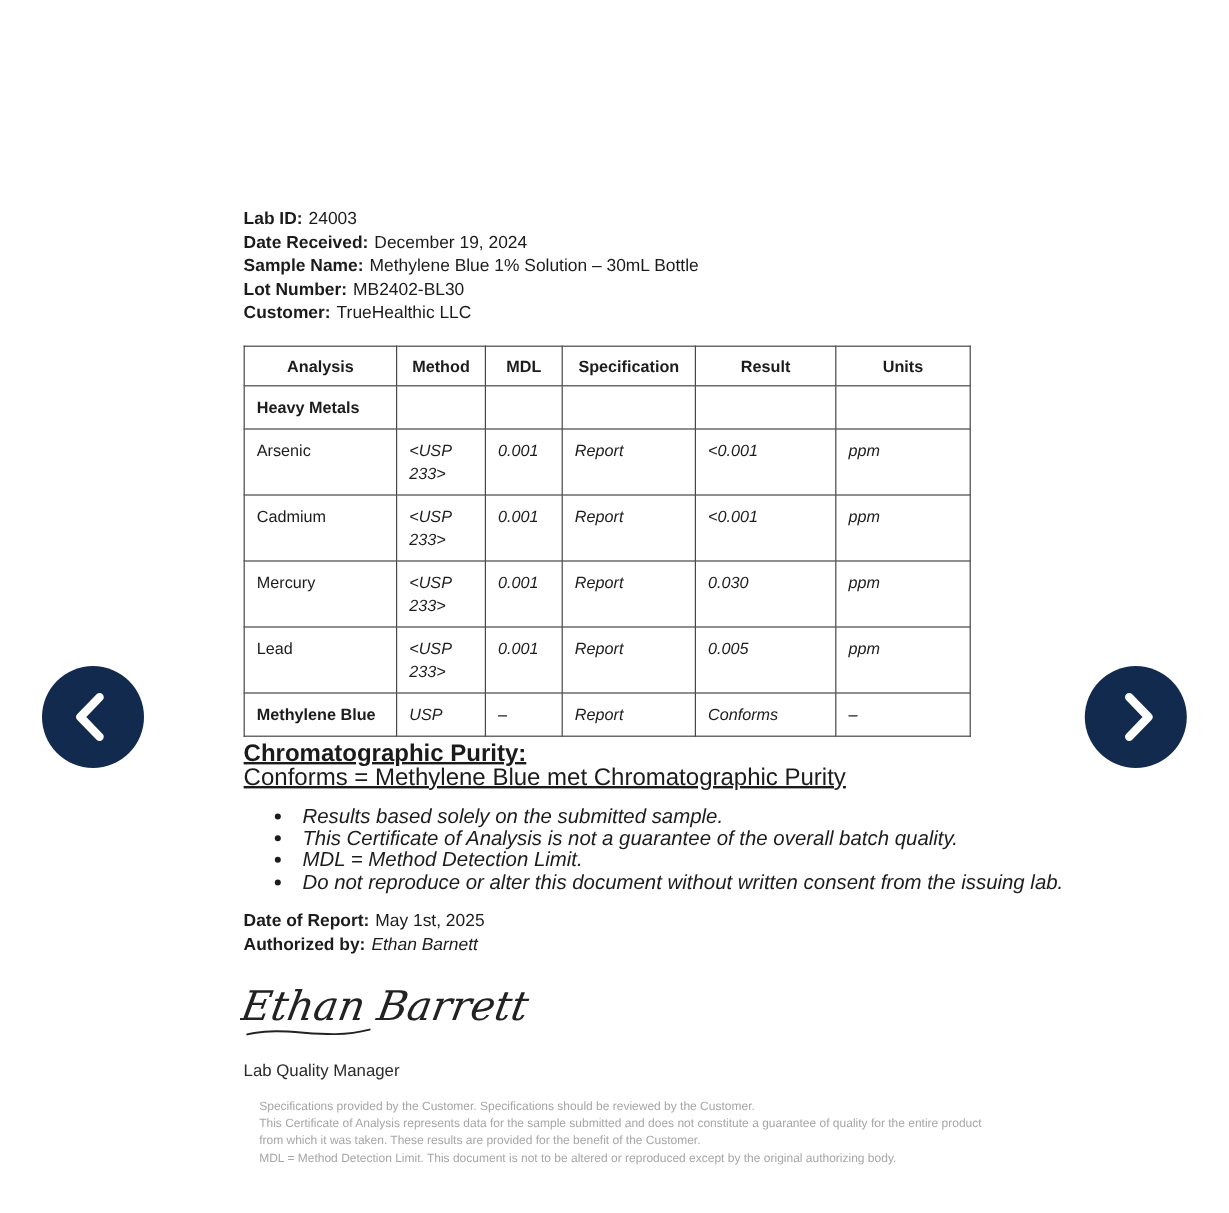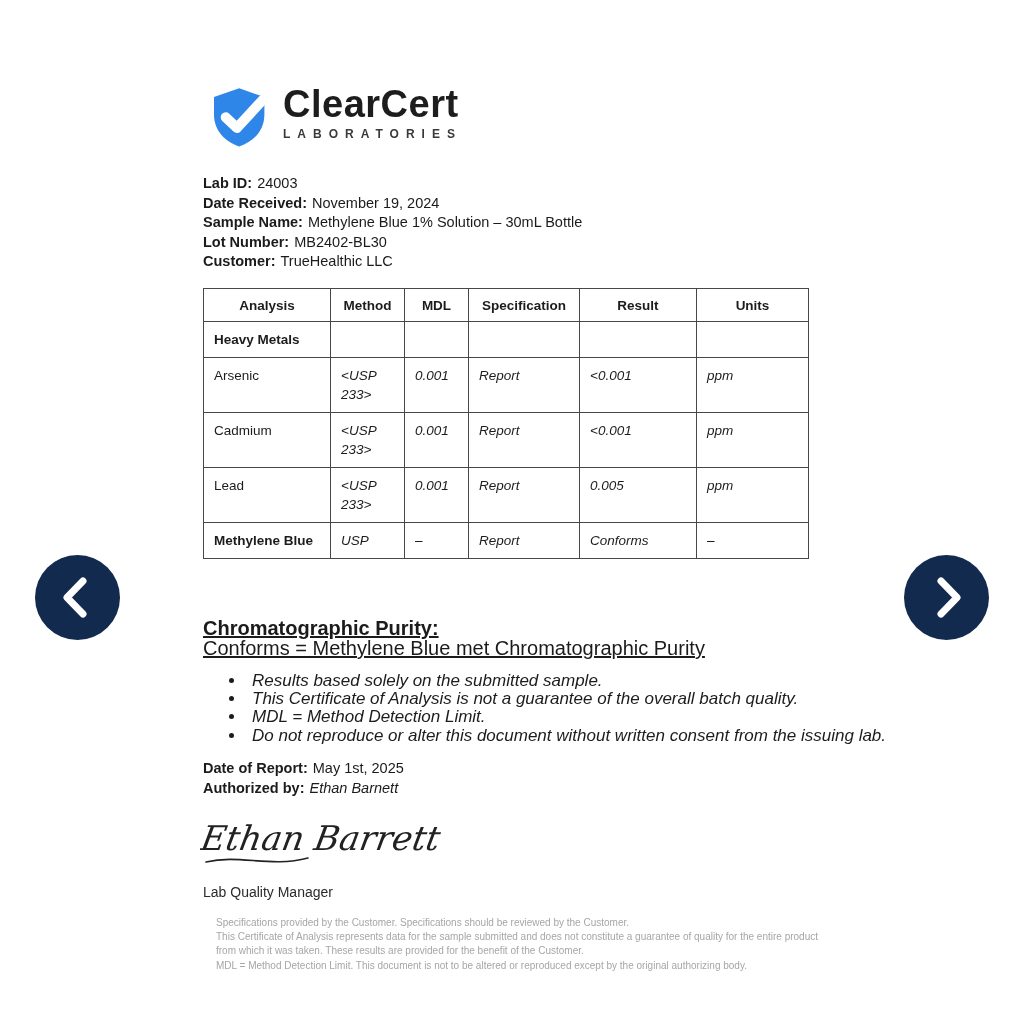--- a/index.html
+++ b/index.html
@@ -48,38 +48,28 @@
   .nav-btn{position:absolute;width:85px;height:85px;border-radius:50%;background:#132a4f;border:none;
            display:flex;align-items:center;justify-content:center;cursor:pointer;padding:0;}
   .nav-prev{left:35px;top:555px;}
   .nav-next{left:904px;top:555px;}
 </style>
 </head>
 <body>
 
 <div class="page">
 
-  <div class="logo-row">
-    <svg class="logo-shield" viewBox="0 0 26 25">
-      <path d="M12 2.2 L21 5.4 V11.6 C21 17.2 17.3 21.2 12 23 C6.7 21.2 3 17.2 3 11.6 V5.4 Z" fill="#2e86e8"></path>
-      <path d="M7.2 12.6 L11.2 16.4 L20.6 6.2" fill="none" stroke="#ffffff" stroke-width="3.6" stroke-linecap="round" stroke-linejoin="round"></path>
-    </svg>
-    <div class="logo-text">
-      <div class="logo-name">ClearCert</div>
-      <div class="logo-sub">LABORATORIES</div>
-    </div>
-  </div>
 
 
   <div class="info-block">
     <div class="info-line">
       <span class="lbl">Lab ID:</span><span>24003</span>
     </div>
     <div class="info-line">
-      <span class="lbl">Date Received:</span><span>November 19, 2024</span>
+      <span class="lbl">Date Received:</span><span>December 19, 2024</span>
     </div>
     <div class="info-line">
       <span class="lbl">Sample Name:</span><span>Methylene Blue 1% Solution – 30mL Bottle</span>
     </div>
     <div class="info-line">
       <span class="lbl">Lot Number:</span><span>MB2402-BL30</span>
     </div>
     <div class="info-line">
       <span class="lbl">Customer:</span><span>TrueHealthic LLC</span>
     </div>
@@ -120,20 +110,28 @@
         <td class="ital">Report</td>
         <td class="ital">&lt;0.001</td>
         <td class="ital">ppm</td>
       </tr>
       <tr class="row-metal">
         <td>Cadmium</td>
         <td class="ital">&lt;USP 233&gt;</td>
         <td class="ital">0.001</td>
         <td class="ital">Report</td>
         <td class="ital">&lt;0.001</td>
+        <td class="ital">ppm</td>
+      </tr>
+      <tr class="row-metal">
+        <td>Mercury</td>
+        <td class="ital">&lt;USP 233&gt;</td>
+        <td class="ital">0.001</td>
+        <td class="ital">Report</td>
+        <td class="ital">0.030</td>
         <td class="ital">ppm</td>
       </tr>
       <tr class="row-metal">
         <td>Lead</td>
         <td class="ital">&lt;USP 233&gt;</td>
         <td class="ital">0.001</td>
         <td class="ital">Report</td>
         <td class="ital">0.005</td>
         <td class="ital">ppm</td>
       </tr>

